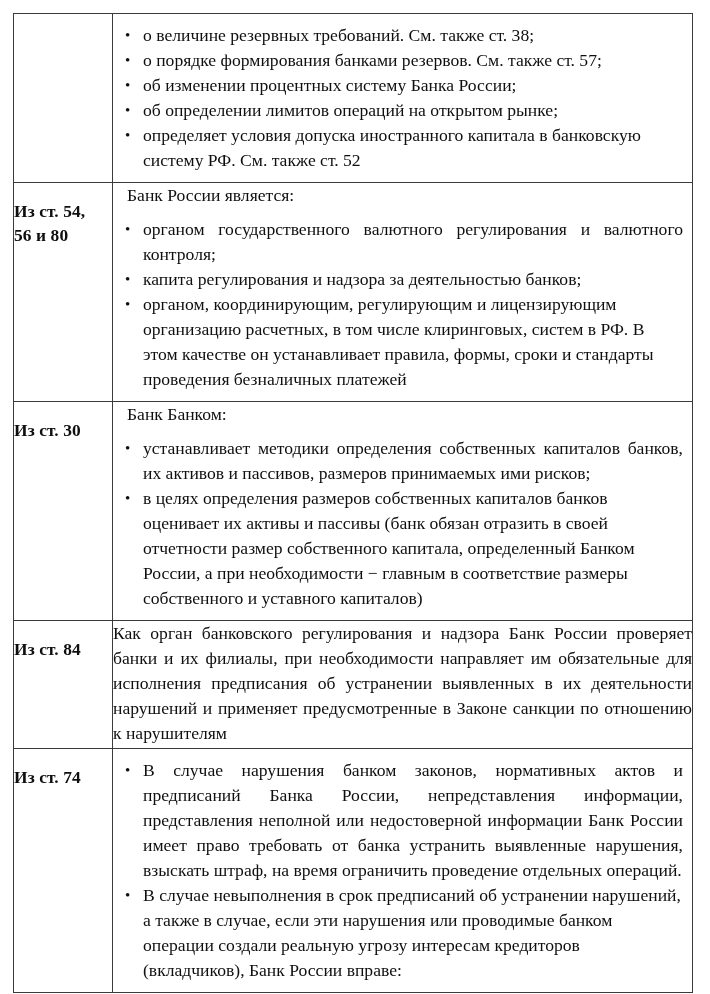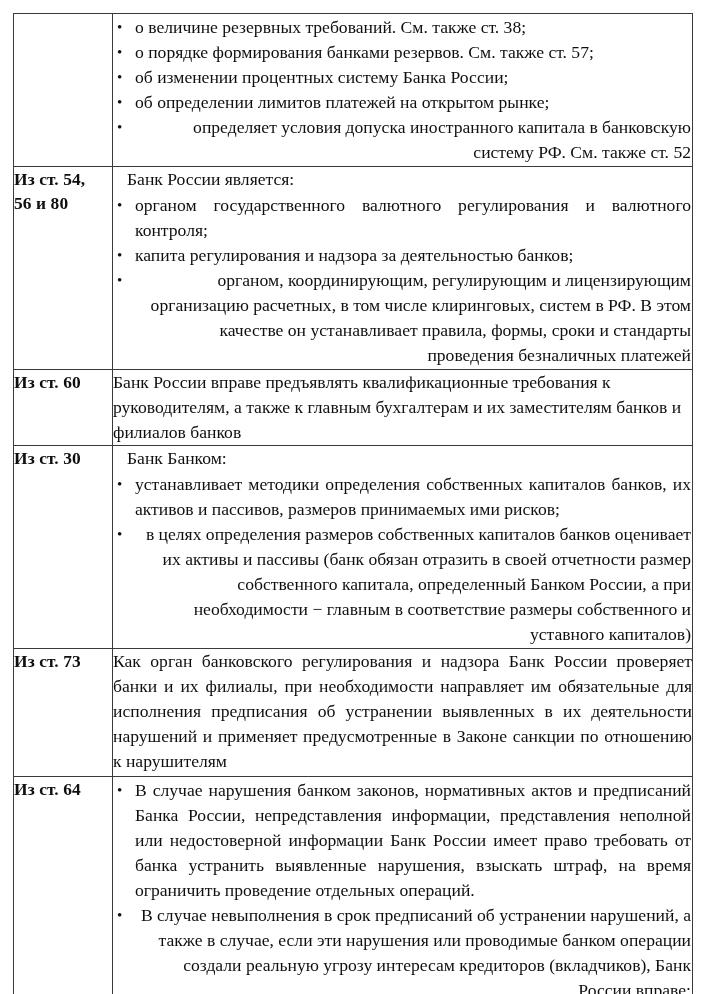--- a/index.html
+++ b/index.html
@@ -45,35 +45,36 @@
 
   .article-cell {
     padding: 6px 6px 8px 10px;
   }
   .article-label {
     font-weight: bold;
     font-size: 17.4px;
     line-height: 24px;
     letter-spacing: 0.1px;
     white-space: pre-line;
+    margin-top: 16px;
   }
 
   .body-cell {
     padding: 6px 11px 8px 12px;
   }
 
   .intro {
     font-size: 17.6px;
     line-height: 25px;
     margin: 0 0 0 14px;
     text-align: left;
   }
 
   ul.bullets {
-    margin: 1px;
+    margin: 9px;
     padding: 0;
     list-style: none;
   }
   ul.bullets > li {
     position: relative;
     font-size: 17.6px;
     line-height: 25px;
     padding-left: 21px;
     margin: 0;
     text-align: justify;
@@ -82,21 +83,21 @@
   }
   ul.bullets > li::before {
     content: "\2022";
     position: absolute;
     left: 3px;
     top: -0.5px;
     font-size: 15px;
     line-height: 25px;
   }
   ul.bullets > li:last-child {
-    text-align: right;
+    text-align: left;
   }
 
   p.para {
     font-size: 17.6px;
     line-height: 25px;
     margin: 0;
     text-align: justify;
     text-justify: inter-word;
   }
   p.para.last-left {
@@ -124,75 +125,67 @@
 
       <tr class="r-top">
         <td class="article-cell">
           <div class="article-label"></div>
         </td>
         <td class="body-cell">
           <ul class="bullets">
             <li>о величине резервных требований. См. также ст. 38;</li>
             <li>о порядке формирования банками резервов. См. также ст. 57;</li>
             <li>об изменении процентных систему Банка России;</li>
-            <li>об определении лимитов платежей на открытом рынке;</li>
+            <li>об определении лимитов операций на открытом рынке;</li>
             <li>определяет условия допуска иностранного капитала в бан­ковскую систему РФ. См. также ст. 52</li>
           </ul>
         </td>
       </tr>
 
       <tr class="r-545680">
         <td class="article-cell">
           <div class="article-label">Из ст. 54,
 56 и 80</div>
         </td>
         <td class="body-cell">
           <p class="intro">Банк России является:</p>
           <ul class="bullets">
             <li>органом государственного валютного регулирования и валют­ного контроля;</li>
             <li>капита регулирования и надзора за деятельностью банков;</li>
             <li>органом, координирующим, регулирующим и лицензирую­щим организацию расчетных, в том числе клиринговых, сис­тем в РФ. В этом качестве он устанавливает правила, формы, сроки и стандарты проведения безналичных платежей</li>
           </ul>
         </td>
       </tr>
 
-      <tr class="r-60">
-        <td class="article-cell">
-          <div class="article-label">Из ст. 60</div>
-        </td>
-        <td class="body-cell">
-          <p class="para last-left">Банк России вправе предъявлять квалификационные требо­вания к руководителям, а также к главным бухгалтерам и их заместителям банков и филиалов банков</p>
-        </td>
-      </tr>
 
       <tr class="r-72">
         <td class="article-cell">
           <div class="article-label">Из ст. 30</div>
         </td>
         <td class="body-cell">
           <p class="intro">Банк Банком:</p>
           <ul class="bullets">
             <li>устанавливает методики определения собственных капита­лов банков, их активов и пассивов, размеров принимаемых ими рисков;</li>
             <li>в целях определения размеров собственных капиталов бан­ков оценивает их активы и пассивы (банк обязан отразить в своей отчетности размер собственного капитала, определен­ный Банком России, а при необходимости − главным в соот­ветствие размеры собственного и уставного капиталов)</li>
           </ul>
         </td>
       </tr>
 
       <tr class="r-73">
         <td class="article-cell">
-          <div class="article-label">Из ст. 73</div>
+          <div class="article-label">Из ст. 84</div>
         </td>
         <td class="body-cell">
           <p class="para">Как орган банковского регулирования и надзора Банк России проверяет банки и их филиалы, при необходимости направ­ляет им обязательные для исполнения предписания об уст­ранении выявленных в их деятельности нарушений и приме­няет предусмотренные в Законе санкции по отношению к на­рушителям</p>
         </td>
       </tr>
 
       <tr class="r-74">
         <td class="article-cell">
-          <div class="article-label">Из ст. 64</div>
+          <div class="article-label">Из ст. 74</div>
         </td>
         <td class="body-cell">
           <ul class="bullets">
             <li>В случае нарушения банком законов, нормативных актов и предписаний Банка России, непредставления информации, представления неполной или недостоверной информации Банк России имеет право требовать от банка устранить вы­явленные нарушения, взыскать штраф, на время ограничить проведение отдельных операций.</li>
             <li>В случае невыполнения в срок предписаний об устранении нарушений, а также в случае, если эти нарушения или про­водимые банком операции создали реальную угрозу интере­сам кредиторов (вкладчиков), Банк России вправе:</li>
           </ul>
         </td>
       </tr>
 
     </tbody>

